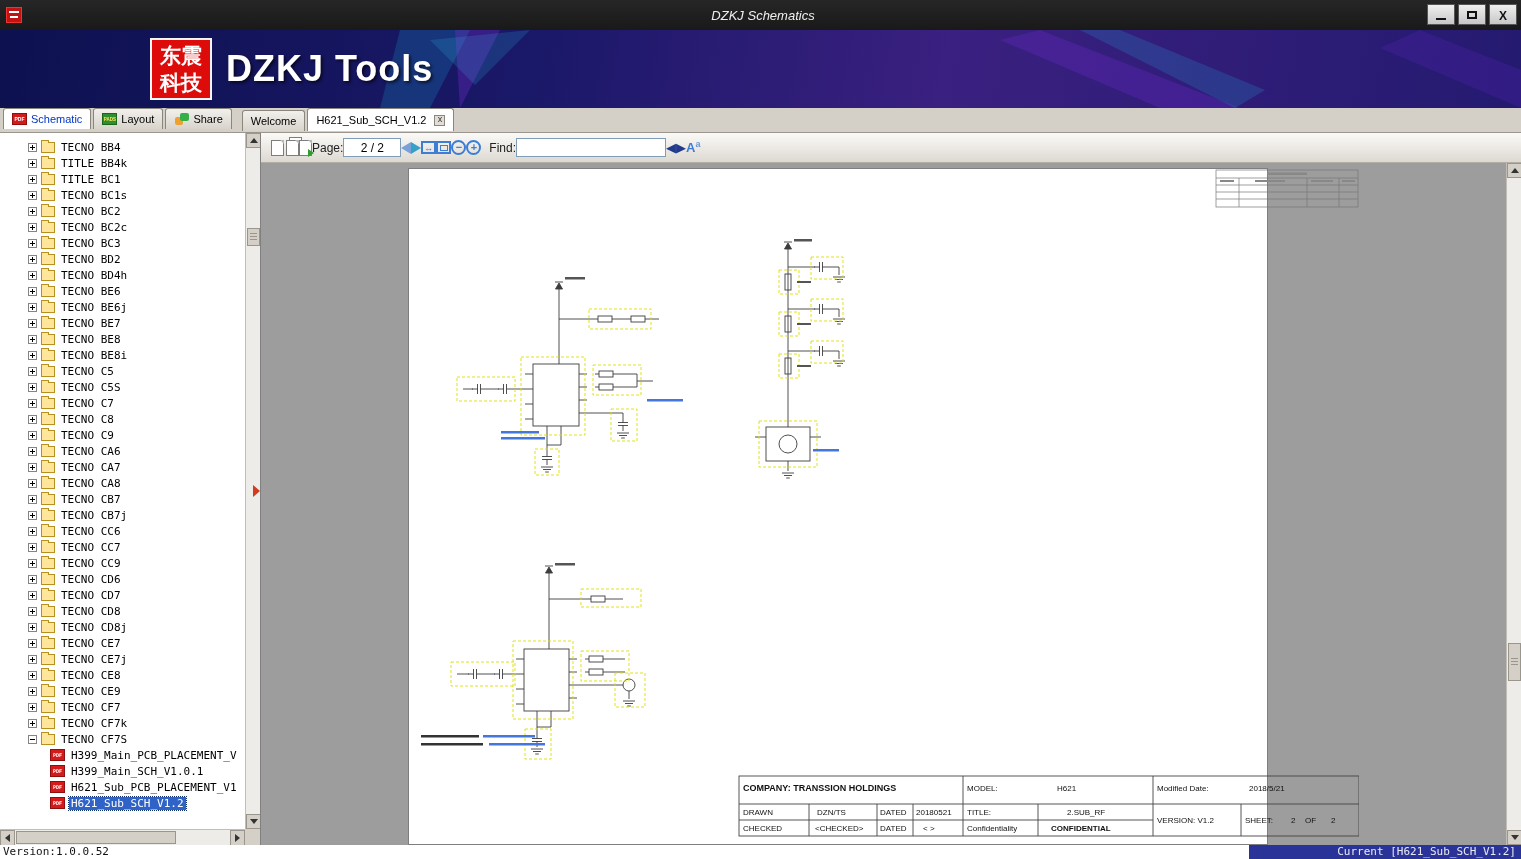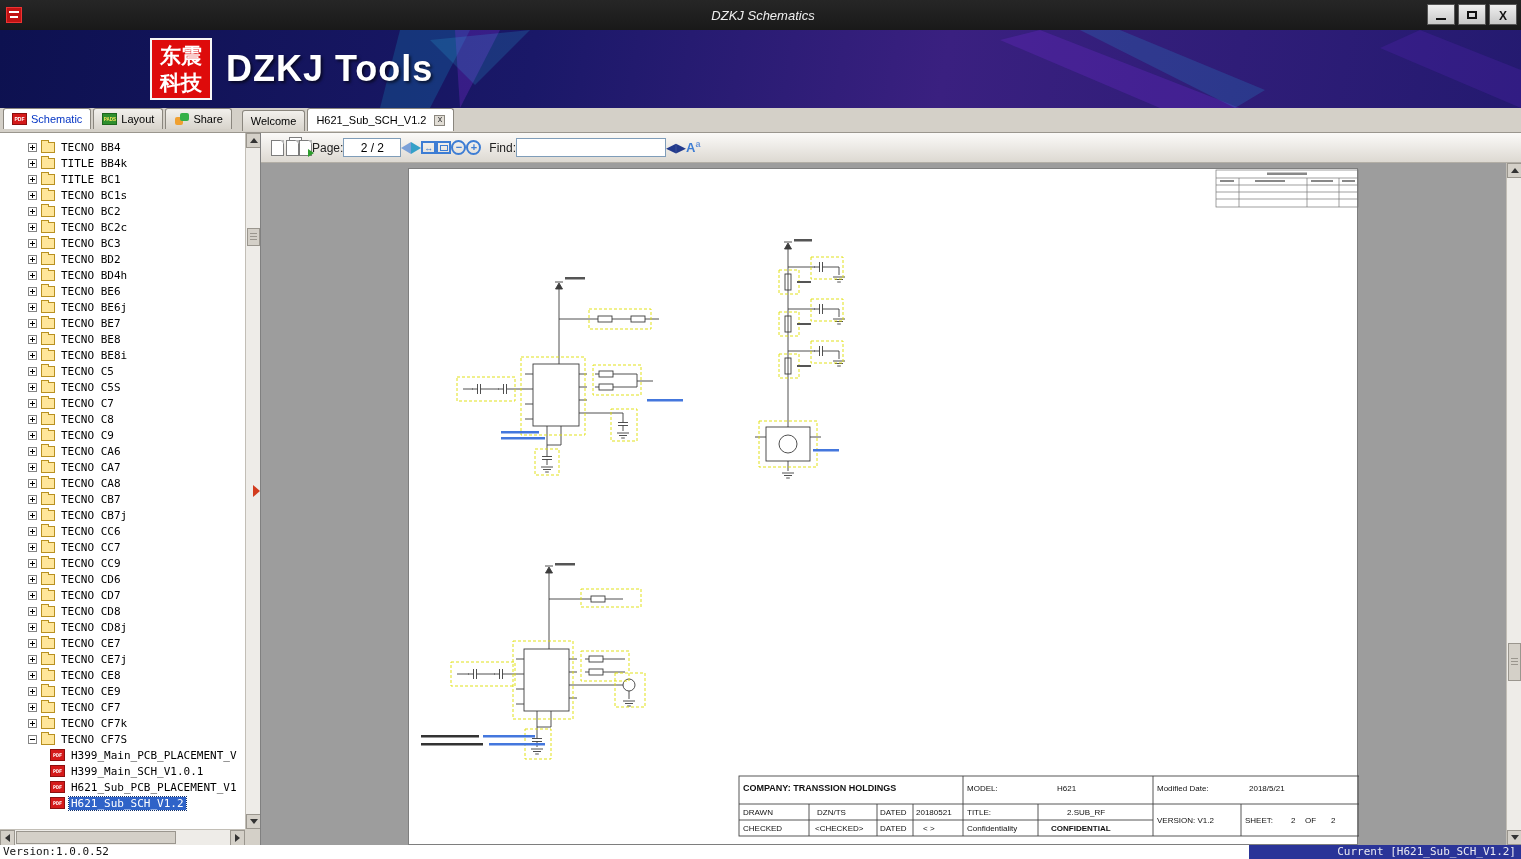--- a/index.html
+++ b/index.html
@@ -89,21 +89,21 @@
   .fit-w::before { content:"\2194"; color:#3d7dd4; font-size:9px; font-weight:bold; }
   .fit-p::before { content:""; width:6px; height:4px; border:1px solid #3d7dd4; }
   .zoom { width:15px; height:15px; border:2px solid #3d7dd4; border-radius:50%; color:#3d7dd4; font-weight:bold; font-size:11px; display:flex; align-items:center; justify-content:center; line-height:1; }
   .find-input { width:150px; height:19px; border:1px solid #7f9db9; font-size:12px; padding:0 3px; font-family:"Liberation Sans",sans-serif; }
   .navico { color:#223a8c; font-size:13px; line-height:1; }
   .fontico { color:#3d7dd4; font-size:13px; font-weight:bold; }
   .fontico::after { content:"a"; font-size:9px; vertical-align:super; color:#6a95d8; }
 
   
   .docarea { flex:1 1 auto; background:#9d9d9d; position:relative; overflow:hidden; }
-  .page { position:absolute; left:147px; top:5px; width:950px; height:677px; background:#fff; border:1px solid #7e7e7e; }
+  .page { position:absolute; left:147px; top:5px; width:860px; height:677px; background:#fff; border:1px solid #7e7e7e; }
   .doc-vscroll { position:absolute; right:0; top:0; bottom:0; width:15px; background:#eeece8; border-left:1px solid #c2beb6; }
   .doc-vscroll .sthumb { top:480px; height:38px; }
 
   
   .statusbar { height:14px; flex:0 0 14px; background:#ffffff; font-family:"DejaVu Sans Mono",monospace; font-size:11px; line-height:14px; color:#111; position:relative; }
   .sb-left { padding-left:3px; }
   .sb-right { position:absolute; right:0; top:0; bottom:0; width:272px; background:#2a3498; color:#e9e9f2; text-align:right; padding-right:5px; }
 
   svg text { font-family:"Liberation Sans",sans-serif; }
 </style>

